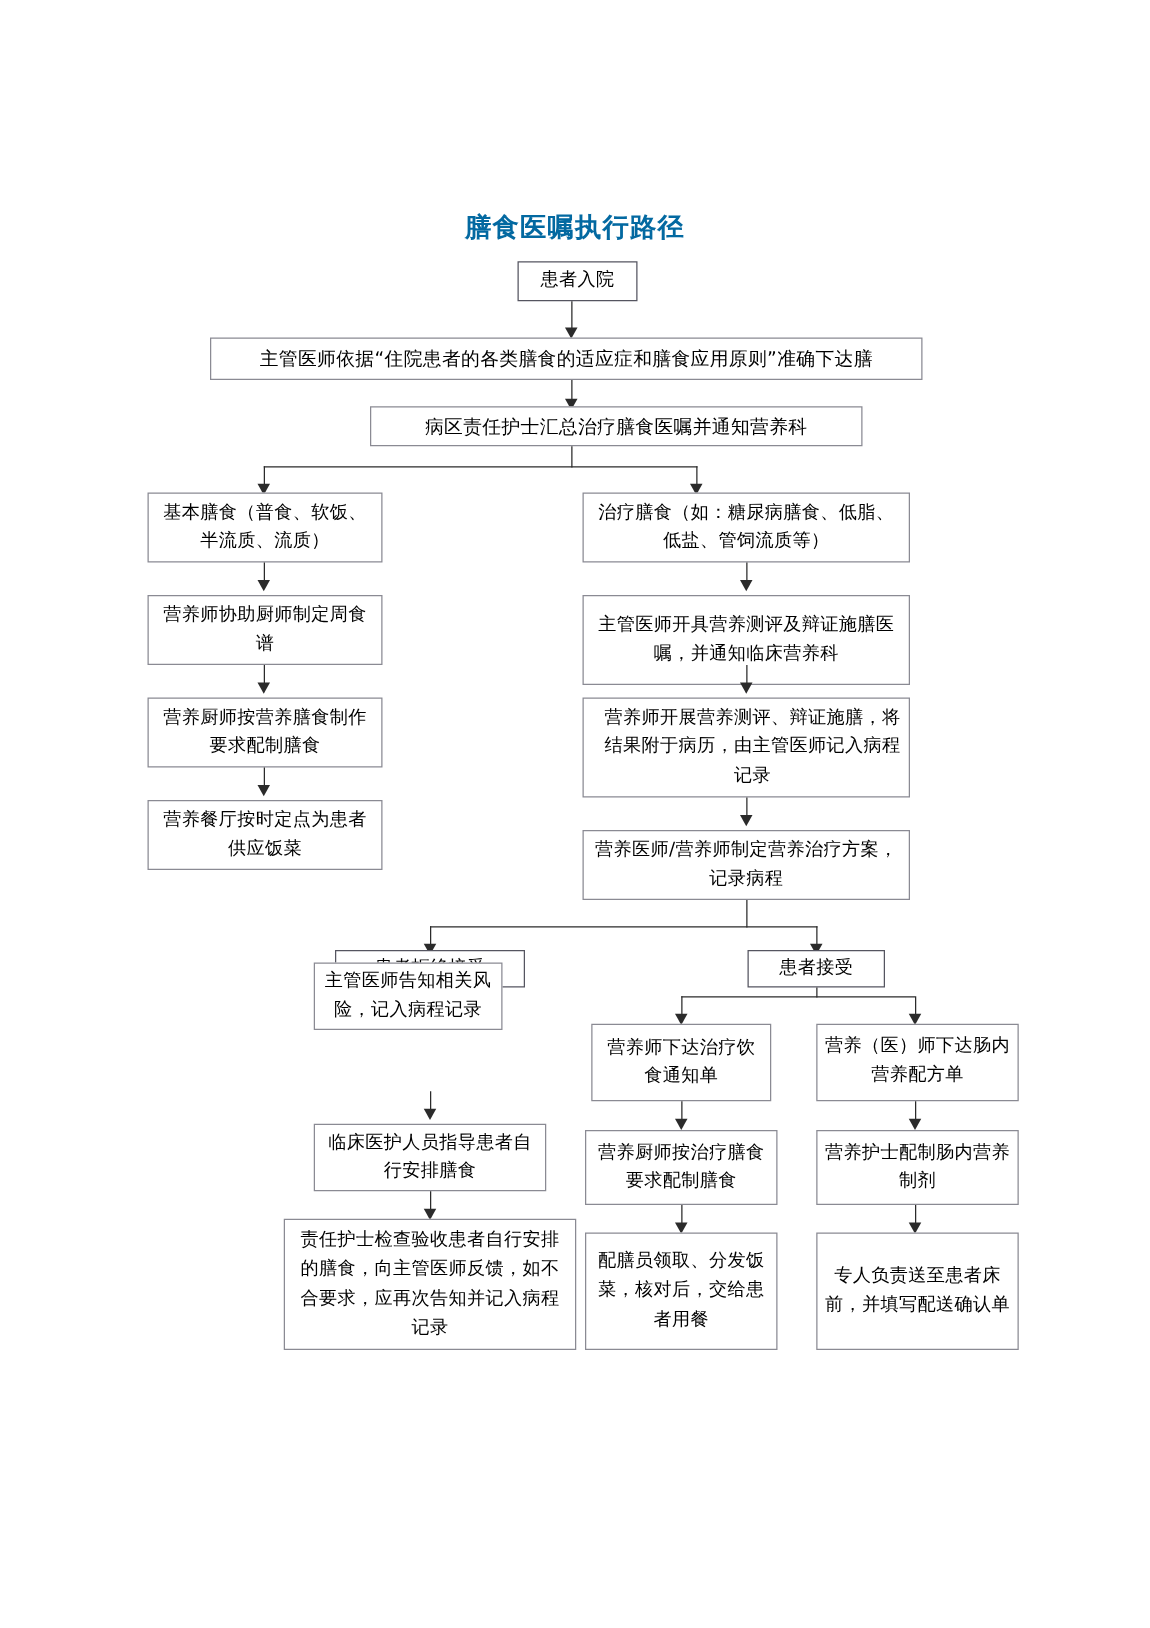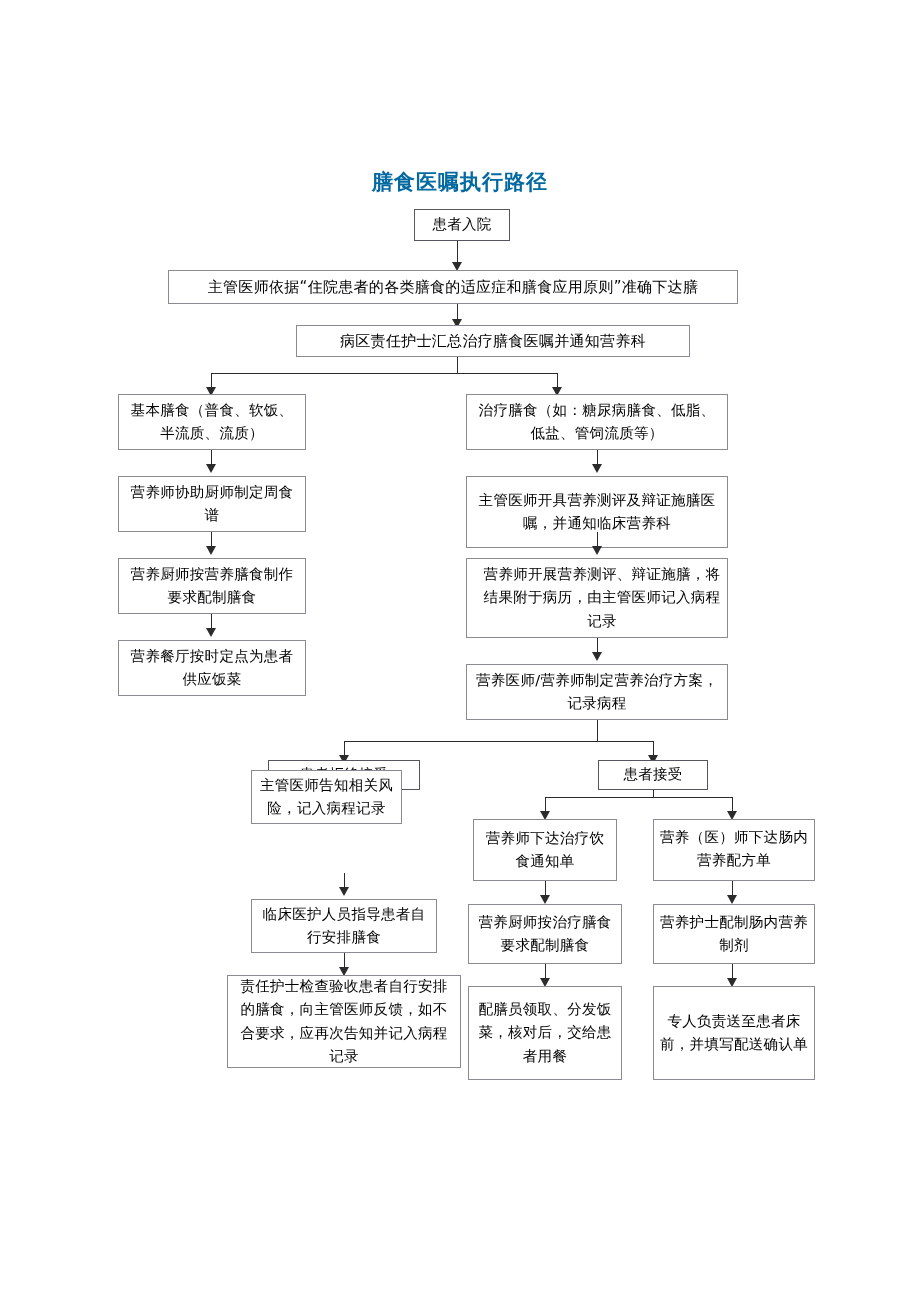--- a/index.html
+++ b/index.html
@@ -184,21 +184,21 @@
   </div>
   <div class="vline" style="left:344px; top:873px; height:16px;"></div>
   <div class="arrow" style="left:338.5px; top:887px;"></div>
 
   <div class="node" style="left:251px; top:899px; width:186px; height:54px;">
     <span class="txt">临床医护人员指导患者自行安排膳食</span>
   </div>
   <div class="vline" style="left:344px; top:953px; height:16px;"></div>
   <div class="arrow" style="left:338.5px; top:967px;"></div>
 
-  <div class="node" style="left:227px; top:975px; width:234px; height:93px;">
+  <div class="node" style="left:227px; top:975px; width:234px; height:105px;">
     <span class="txt">责任护士检查验收患者自行安排的膳食，向主管医师反馈，如不合要求，应再次告知并记入病程记录</span>
   </div>
 
   <div class="node" style="left:473px; top:819px; width:144px; height:62px;">
     <span class="txt">营养师下达治疗饮食通知单</span>
   </div>
   <div class="vline" style="left:545px; top:881px; height:16px;"></div>
   <div class="arrow" style="left:539.5px; top:895px;"></div>
 
   <div class="node" style="left:468px; top:904px; width:154px; height:60px;">

